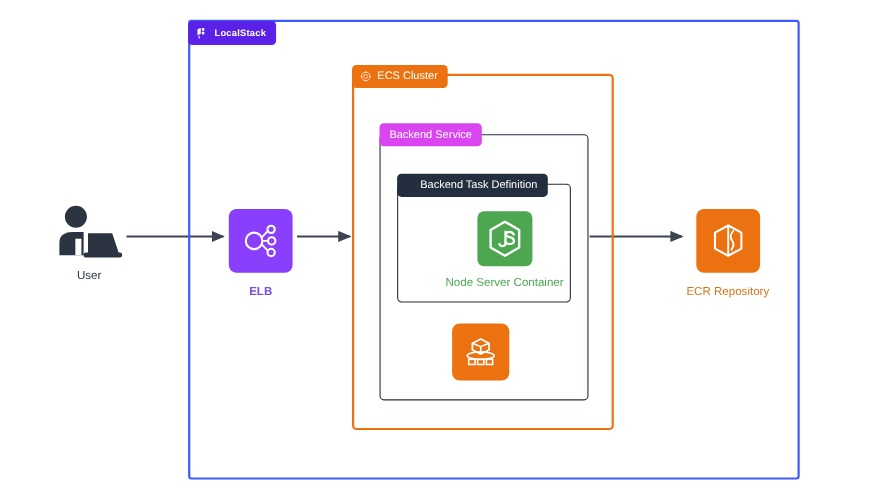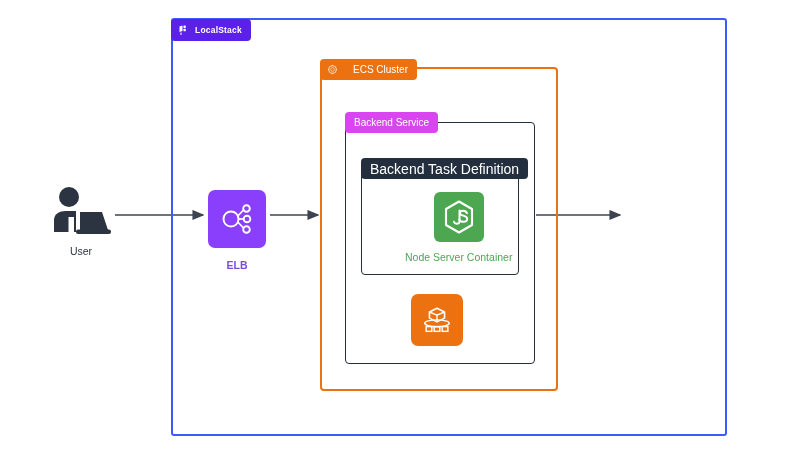--- a/index.html
+++ b/index.html
@@ -42,21 +42,21 @@
     width: 238px; height: 324px;
     border: 2px solid #ec7211;
     border-radius: 4px;
   }
   .ecs-badge {
     position: absolute;
     left: 320px; top: 59px;
     height: 21px;
     background: #ec7211;
     border-radius: 4px;
-    display: flex; align-items: center; gap: 15px;
+    display: flex; align-items: center; gap: 5px;
     padding: 0 9px 0 7px;
     z-index: 5;
   }
   .ecs-badge .ecs-label {
     color: #ffffff; font-size: 10px; font-weight: normal; white-space: nowrap;
   }
 
   
   .service-box {
     position: absolute;
@@ -90,21 +90,21 @@
   .task-badge {
     position: absolute;
     left: 361px; top: 158px;
     height: 21px;
     background: #232f3e;
     border-radius: 4px;
     display: flex; align-items: center;
     padding: 0 9px;
     z-index: 5;
   }
-  .task-badge .task-label { color:#ffffff; font-size: 14px; white-space: nowrap; }
+  .task-badge .task-label { color:#ffffff; font-size: 10px; white-space: nowrap; margin-left: 12px; }
 
   
   .node { position: absolute; display: flex; flex-direction: column; align-items: center; }
   .node .tile {
     width: 58px; height: 58px;
     border-radius: 7px;
     display: flex; align-items: center; justify-content: center;
   }
   .node .caption {
     margin-top: 11px; font-size: 10.5px; white-space: nowrap; text-align: center;
@@ -223,14 +223,24 @@
         <line x1="26" y1="9.5" x2="18" y2="12.8" stroke="#ffffff" stroke-width="1.5"></line>
         <ellipse cx="18" cy="21.5" rx="13" ry="3.6" fill="none" stroke="#ffffff" stroke-width="1.5"></ellipse>
         <rect x="6.5" y="25" width="6" height="5" fill="none" stroke="#ffffff" stroke-width="1.5"></rect>
         <rect x="15" y="25" width="6" height="5" fill="none" stroke="#ffffff" stroke-width="1.5"></rect>
         <rect x="23.5" y="25" width="6" height="5" fill="none" stroke="#ffffff" stroke-width="1.5"></rect>
       </svg>
     </div>
     <span class="caption"></span>
   </div>
 
+  <div class="node node-ecr">
+    <div class="tile">
+      <svg width="36" height="36" viewBox="0 0 36 36">
+        <path d="M18 4 L30 10.5 L30 25 L18 31.5 L6 25 L6 10.5 Z" fill="none" stroke="#ffffff" stroke-width="1.9" stroke-linejoin="round"></path>
+        <path d="M18 4 L18 31.5" stroke="#ffffff" stroke-width="1.7"></path>
+        <path d="M22.5 9 C20 12 19.5 15 21.5 17.5 C23.5 20 23 23 21 26" fill="none" stroke="#ffffff" stroke-width="1.7" stroke-linecap="round"></path>
+      </svg>
+    </div>
+    <span class="caption">ECR Repository</span>
+  </div>
 
 </div>
 
 </body></html>

